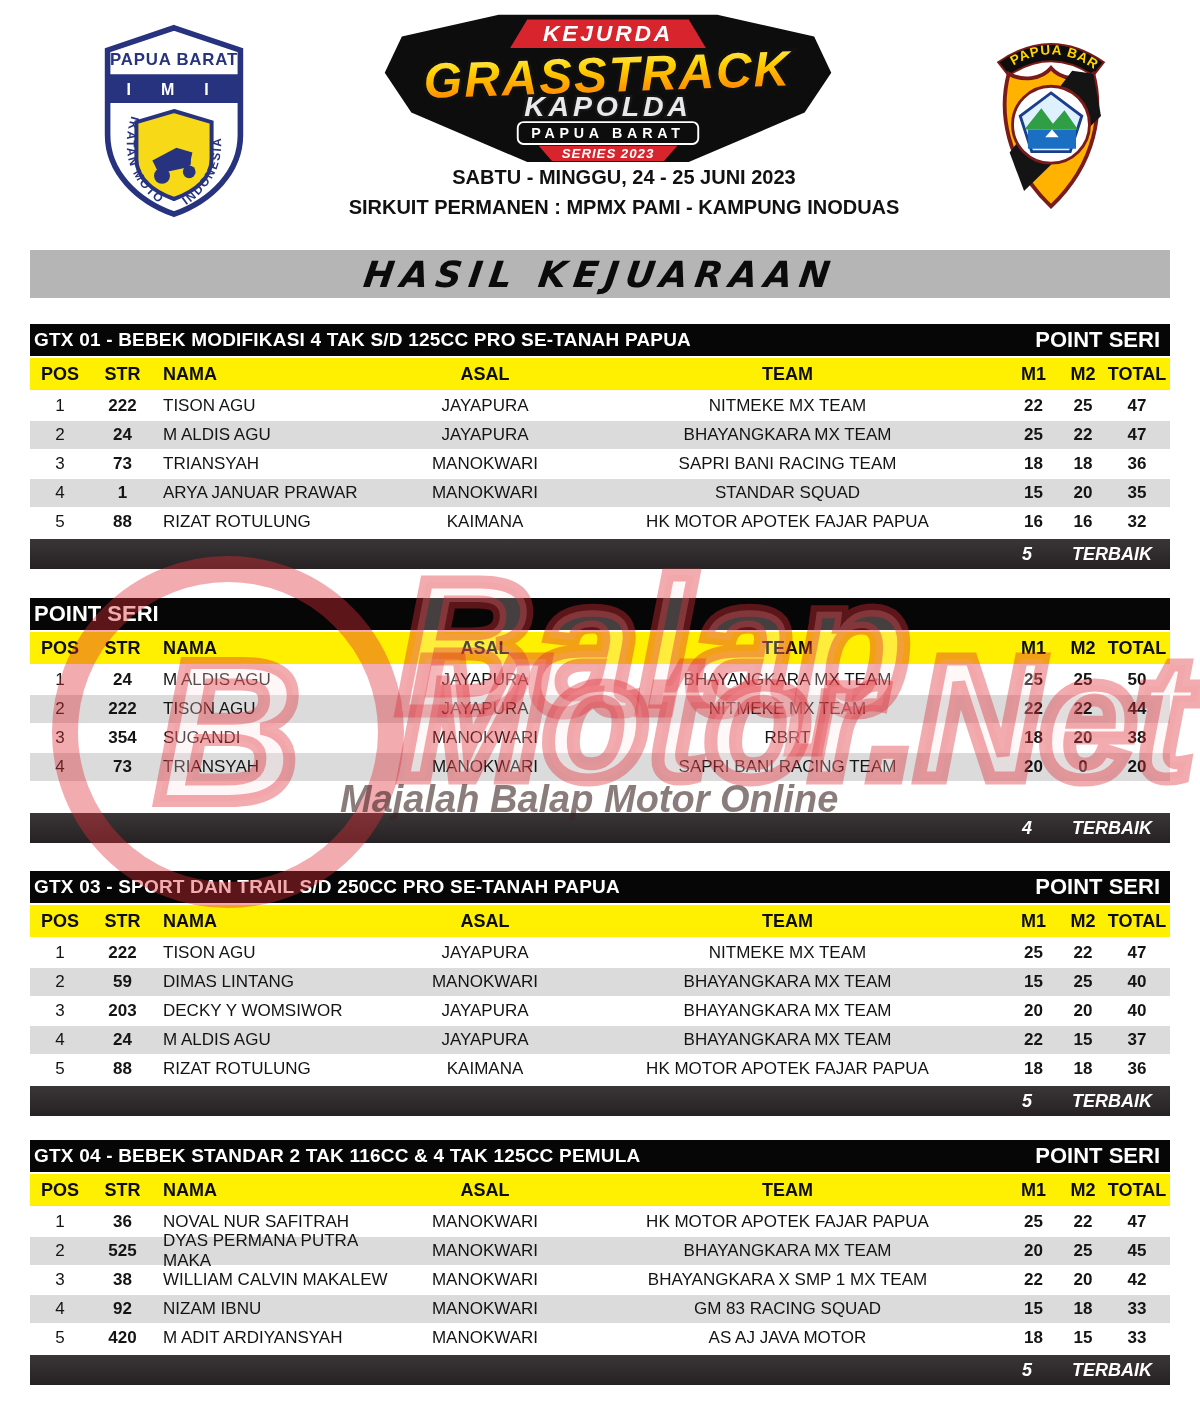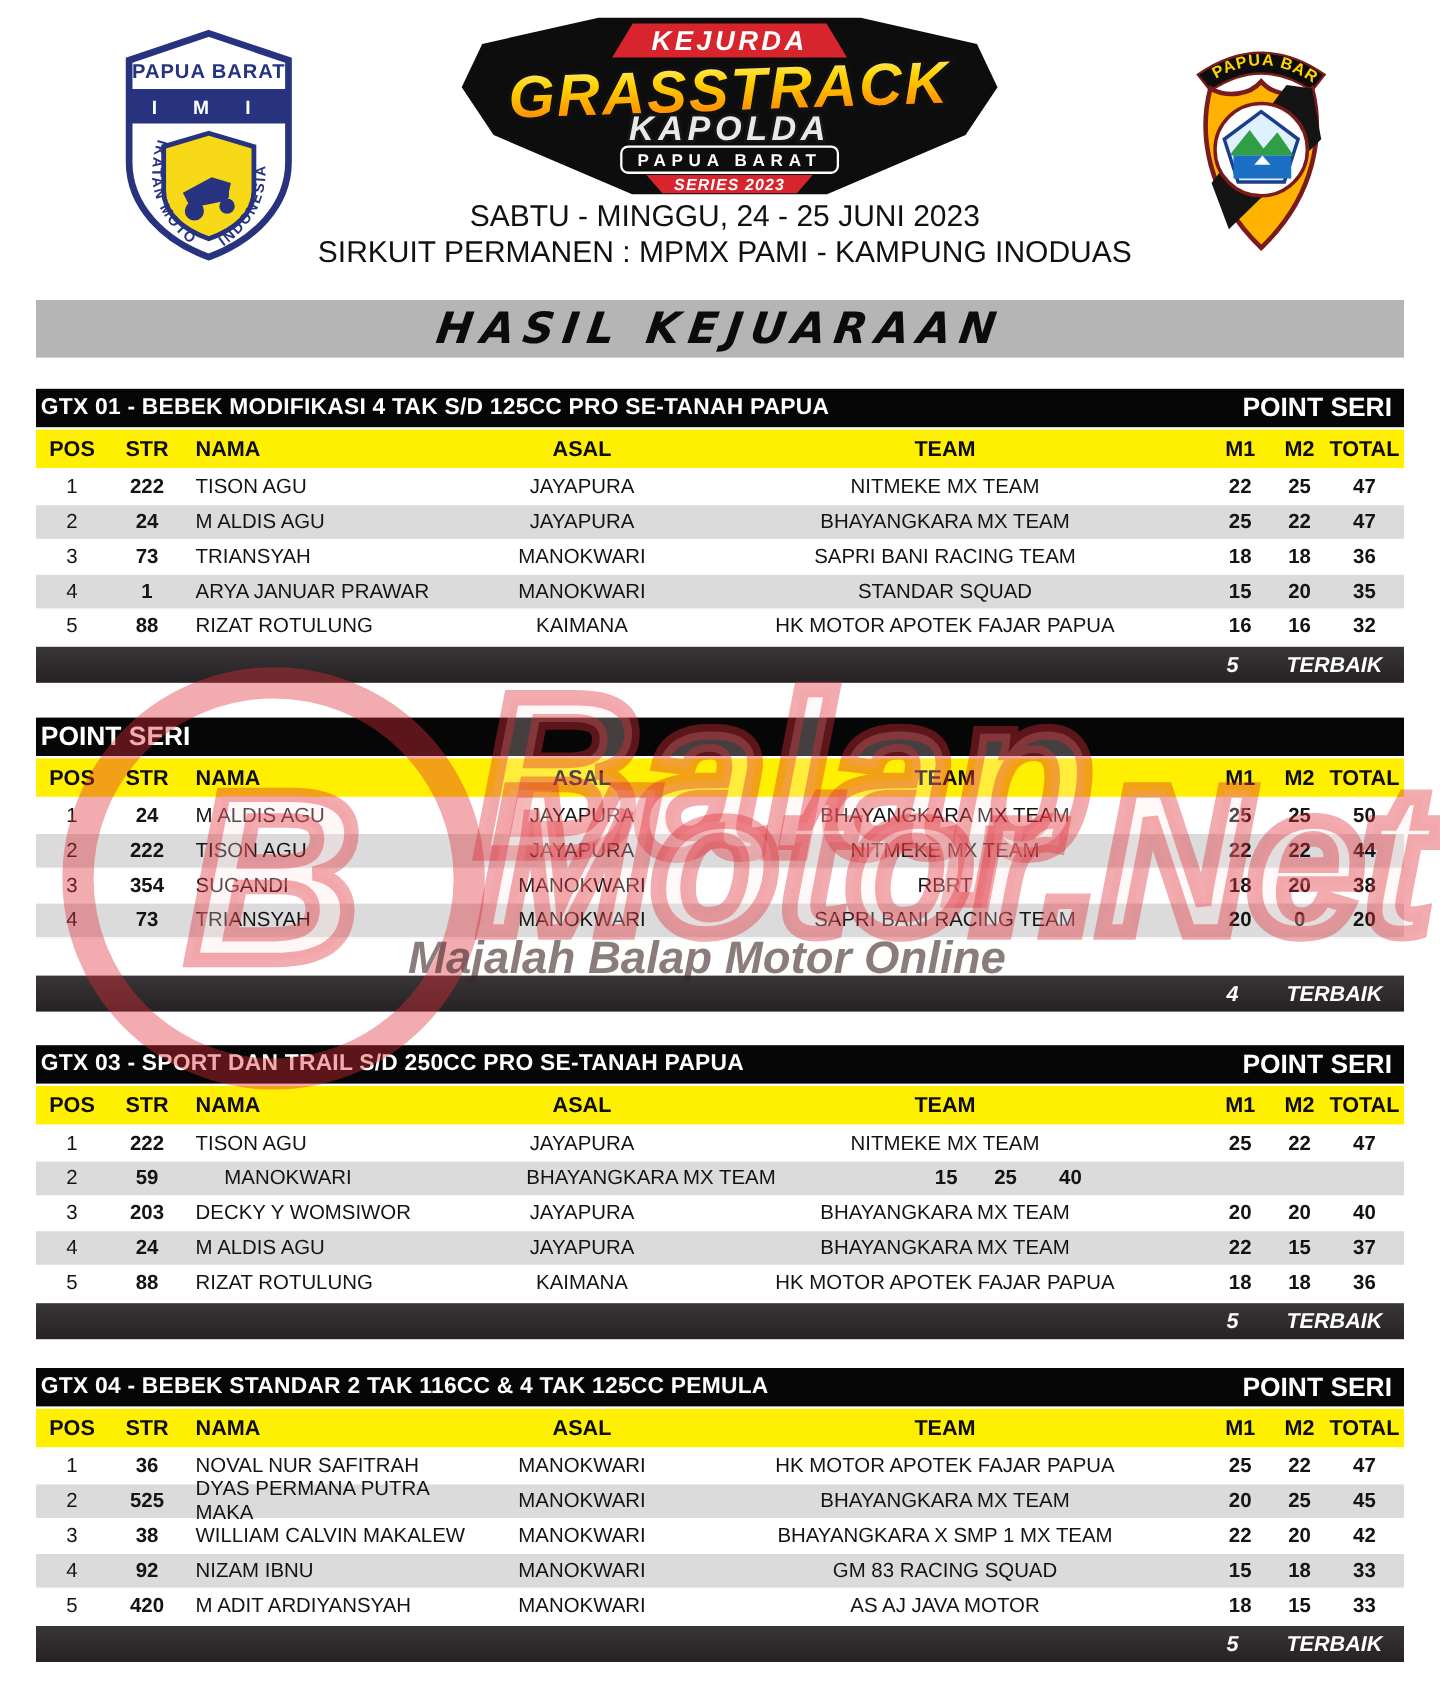--- a/index.html
+++ b/index.html
@@ -4,21 +4,21 @@
 <style>
   html,body{margin:0;padding:0;background:#ffffff;}
   .page{position:relative;width:1200px;height:1409px;background:#ffffff;overflow:hidden;
         font-family:"Liberation Sans",sans-serif;color:#141414;}
 
   
   .logo{position:absolute;}
   .logo-imi{left:98px;top:22px;width:152px;height:198px;}
   .logo-event{left:372px;top:10px;width:472px;height:152px;}
   .logo-polda{left:982px;top:16px;width:138px;height:202px;}
-  .hdr-line{position:absolute;left:204px;width:800px;text-align:center;font-weight:normal;font-size:25px;color:#111;}
+  .hdr-line{position:absolute;left:224px;width:800px;text-align:center;font-weight:bold;font-size:20px;color:#111;}
   .hdr-date{top:166px;}
   .hdr-venue{top:196px;}
 
   
   .banner{position:absolute;left:30px;top:250px;width:1140px;height:48px;background:#b5b5b5;
           display:flex;align-items:center;justify-content:center;}
   .banner span{font-family:"DejaVu Sans",sans-serif;font-weight:bold;font-style:italic;
                font-size:36px;letter-spacing:7px;color:#0b0b0b;transform:skewX(-8deg);}
 
   
@@ -286,20 +286,21 @@
           <div class="cell col-nama">TISON AGU</div>
           <div class="cell col-asal">JAYAPURA</div>
           <div class="cell col-team">NITMEKE MX TEAM</div>
           <div class="cell col-m1">25</div>
           <div class="cell col-m2">22</div>
           <div class="cell col-total">47</div>
         </div>
         <div class="tbl-row alt">
           <div class="cell col-pos">2</div>
           <div class="cell col-str">59</div>
+          <div class="cell col-nama">DIMAS LINTANG</div>
           <div class="cell col-asal">MANOKWARI</div>
           <div class="cell col-team">BHAYANGKARA MX TEAM</div>
           <div class="cell col-m1">15</div>
           <div class="cell col-m2">25</div>
           <div class="cell col-total">40</div>
         </div>
         <div class="tbl-row">
           <div class="cell col-pos">3</div>
           <div class="cell col-str">203</div>
           <div class="cell col-nama">DECKY Y WOMSIWOR</div>

